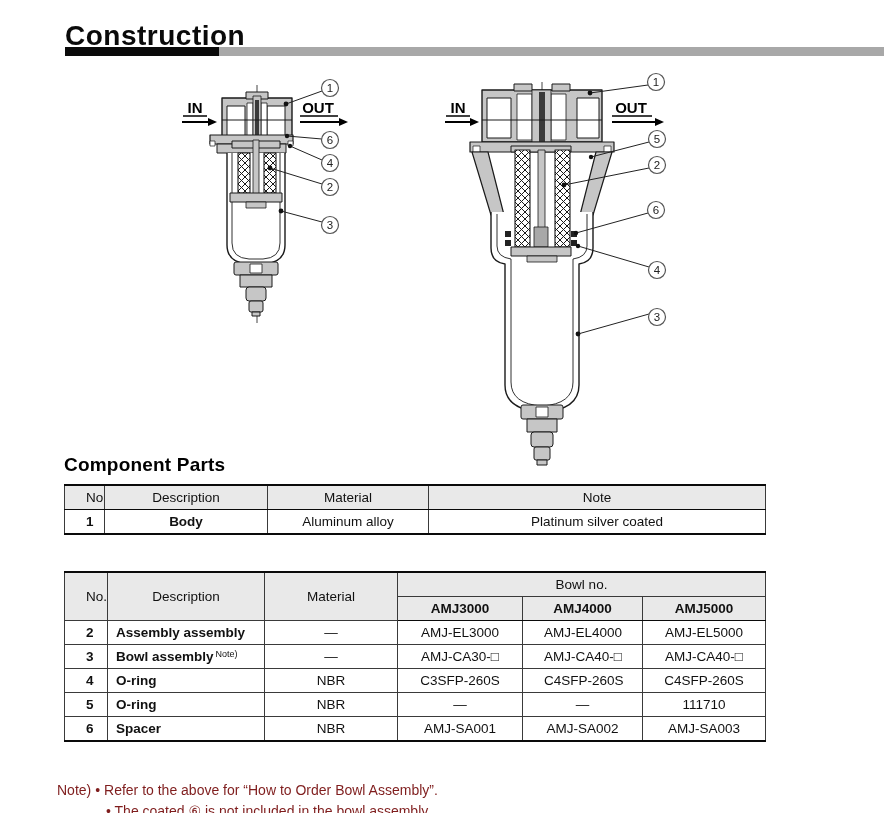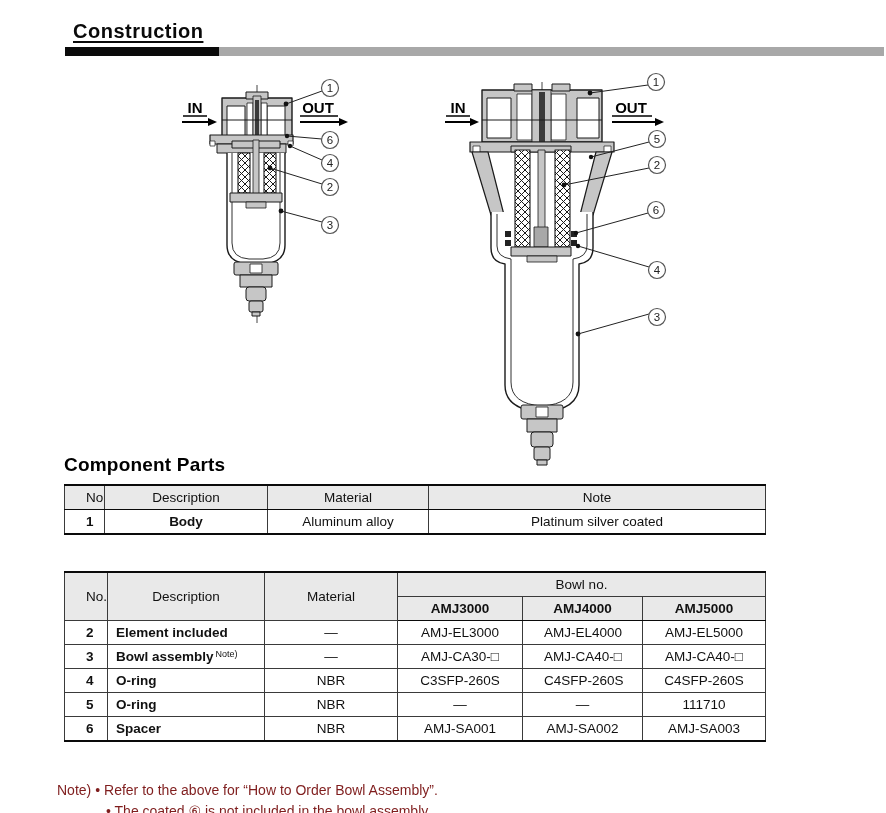--- a/index.html
+++ b/index.html
@@ -3,23 +3,23 @@
 <meta charset="utf-8">
 <style>
   html,body{margin:0;padding:0;}
   body{background:#e9e9e9;}
   .page{
     position:relative;width:886px;height:813px;background:#ffffff;
     font-family:"Liberation Sans","DejaVu Sans",sans-serif;color:#111;
     overflow:hidden;margin:0 auto;
   }
   .title{
-    position:absolute;top:20px;left:65px;font-size:20px;font-weight:bold;
+    position:absolute;top:20px;left:65px;font-size:28px;font-weight:bold;
     letter-spacing:.5px;text-decoration:underline;text-underline-offset:3px;
-    text-decoration-thickness:2px;color:#0a0a0a;margin-left:8px;
+    text-decoration-thickness:2px;color:#0a0a0a;
   }
   .titlebar{position:absolute;top:47px;left:65px;width:819px;height:9px;display:flex;}
   .titlebar .seg-black{width:154px;height:9px;background:#0a0a0a;}
   .titlebar .seg-gray{flex:1;height:9px;background:#a8a8a8;}
   svg.diagrams{position:absolute;top:65px;left:0;}
 
   .sec-head{position:absolute;left:64px;font-size:19px;font-weight:bold;color:#000000;letter-spacing:.2px;}
   #sec-comp{top:454px;}
   #sec-repl{top:542px;}
 
@@ -318,21 +318,21 @@
       </tr>
       <tr>
         <th class="model hdr-split">AMJ3000</th>
         <th class="model hdr-split">AMJ4000</th>
         <th class="model hdr-split">AMJ5000</th>
       </tr>
     </thead>
     <tbody>
       <tr>
         <td class="b">2</td>
-        <td class="b desc-left"><span>Element included</span><span class="supnote"></span></td>
+        <td class="b desc-left"><span>Assembly assembly</span><span class="supnote"></span></td>
         <td>—</td>
         <td>AMJ-EL3000</td>
         <td>AMJ-EL4000</td>
         <td>AMJ-EL5000</td>
       </tr>
       <tr>
         <td class="b">3</td>
         <td class="b desc-left"><span>Bowl assembly</span><span class="supnote">Note)</span></td>
         <td>—</td>
         <td>AMJ-CA30-□</td>

